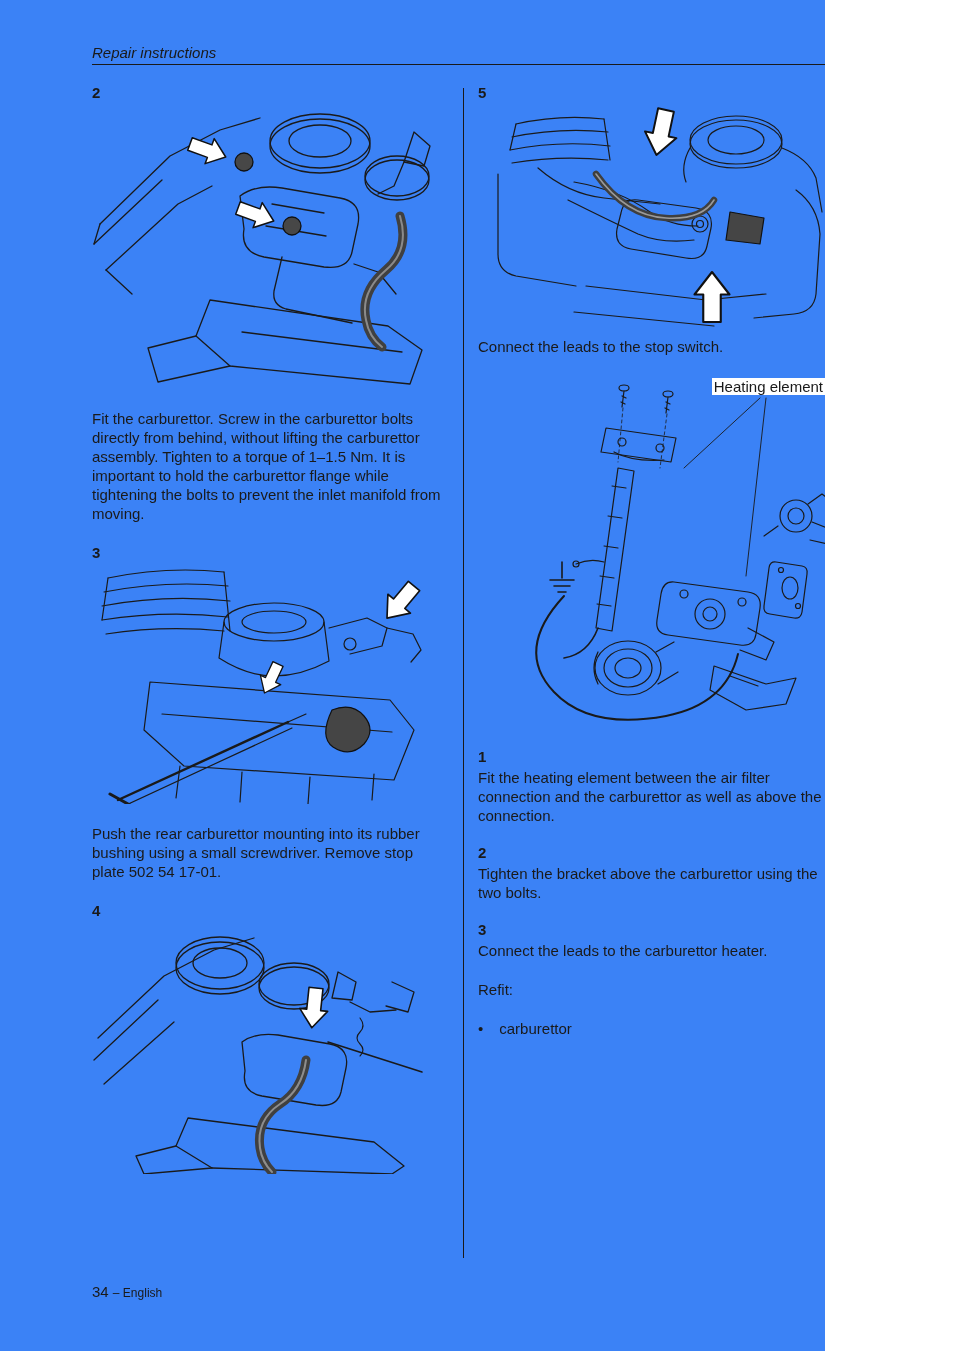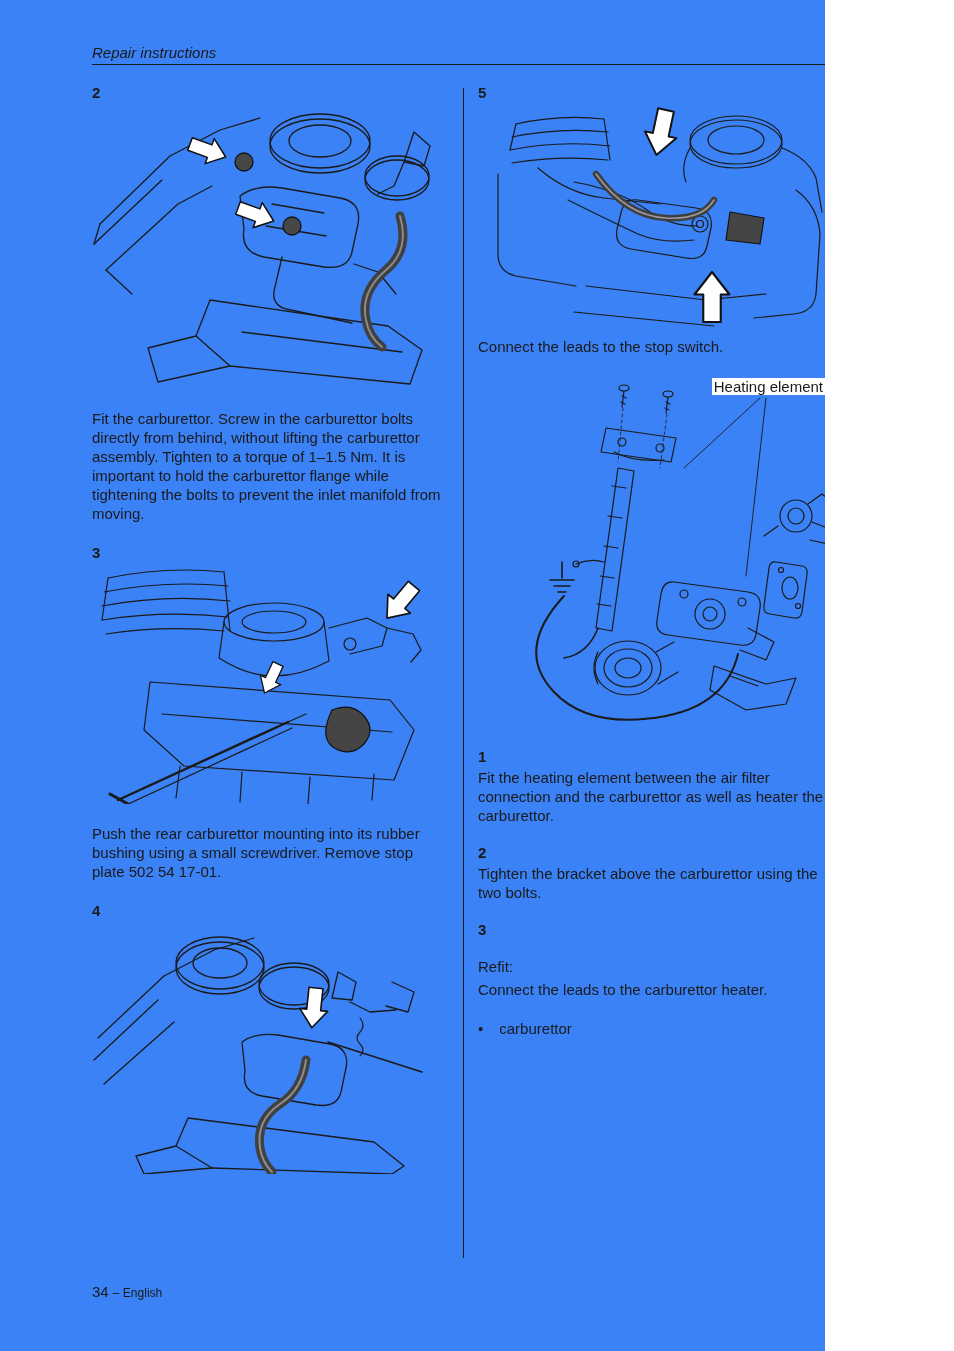--- a/index.html
+++ b/index.html
@@ -275,29 +275,29 @@
           <path d="M334 146 l20 8 -4 14 -18 -4"></path>
           <path d="M300 150 l-14 10"></path>
           <path d="M330 128 l14 -10 8 6"></path>
           <path d="M282 22 L206 92" stroke-width="0.9"></path>
           <path d="M288 22 L268 200" stroke-width="0.9"></path>
         </g>
       </svg>
     </figure>
 
     <div class="step-num mt8">1</div>
-    <p class="body-text mt4">Fit the heating element between the air filter connection and the carburettor as well as heater the carburettor.</p>
+    <p class="body-text mt4">Fit the heating element between the air filter connection and the carburettor as well as above the connection.</p>
 
     <div class="step-num mt20">2</div>
     <p class="body-text mt4">Tighten the bracket above the carburettor using the two bolts.</p>
 
     <div class="step-num mt20">3</div>
+    <p class="body-text mt4">Connect the leads to the carburettor heater.</p>
+
     <p class="body-text mt12">Refit:</p>
-
-    <p class="body-text mt4">Connect the leads to the carburettor heater.</p>
 
     <div class="bullet-row mt20">
       <span>•</span>
       <span>carburettor</span>
     </div>
 
   </div>
 
   <div class="footer">
     <span>34</span>

